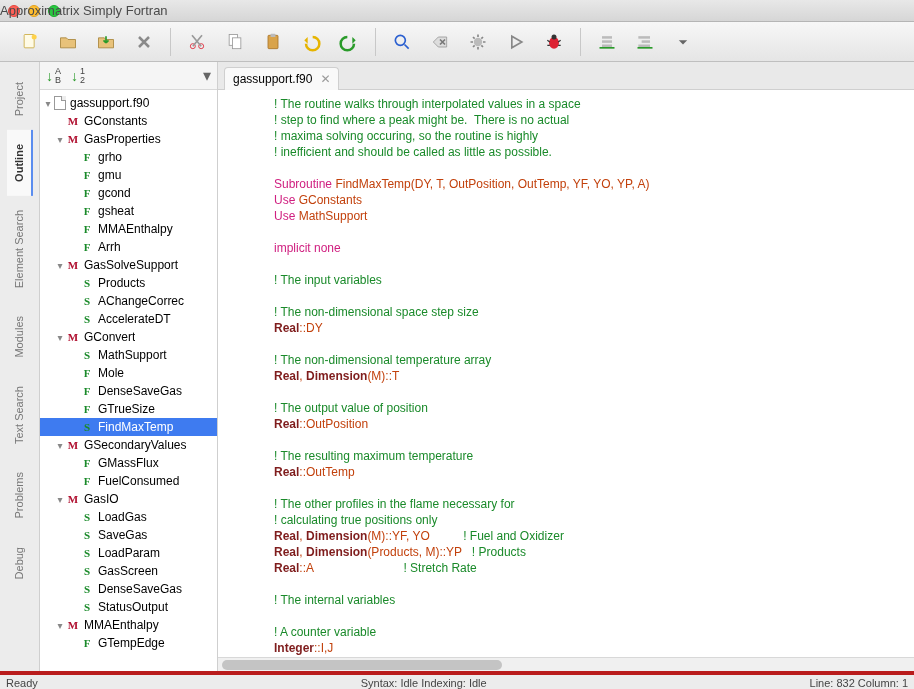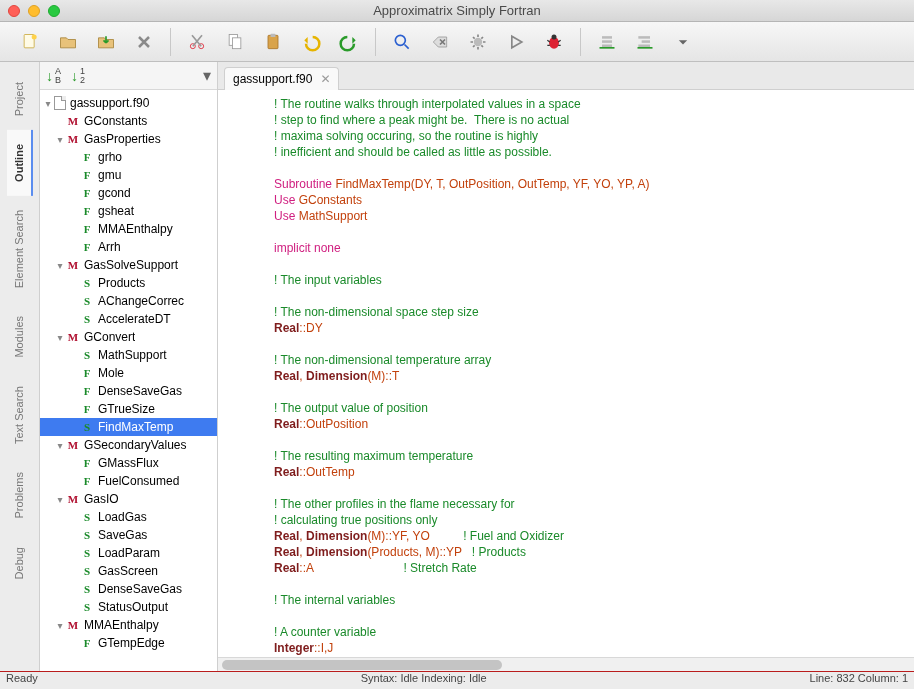--- a/index.html
+++ b/index.html
@@ -5,21 +5,21 @@
 * { box-sizing: border-box; margin: 0; padding: 0; font-family: -apple-system, "Helvetica Neue", Arial, sans-serif; }
 html, body { width: 914px; height: 689px; overflow: hidden; background: #ececec; }
 
 
 .titlebar { height: 22px; background: linear-gradient(#e8e8e8,#d6d6d6); border-bottom: 1px solid #b5b5b5; display: flex; align-items: center; position: relative; }
 .traffic { display: flex; gap: 8px; margin-left: 8px; }
 .tl { width: 12px; height: 12px; border-radius: 50%; }
 .tl.red { background: #ff5f57; border: 1px solid #e1463e; }
 .tl.yellow { background: #ffbd2e; border: 1px solid #dfa123; }
 .tl.green { background: #28c940; border: 1px solid #1dab2f; }
-.titlebar-title { position: absolute; left: 0; right: 0; text-align: center; font-size: 13px; color: #4a4a4a; }
+.titlebar-title { position: absolute; left: 0; right: 0; font-size: 13px; color: #4a4a4a; }
 
 
 .toolbar { height: 40px; background: linear-gradient(#f7f7f7,#e5e5e5); border-bottom: 1px solid #bfbfbf; display: flex; align-items: center; padding: 0 8px; gap: 0; }
 .tbgroup { display: flex; align-items: center; gap: 14px; padding: 0 10px; }
 .tsep { width: 1px; height: 28px; background: #c8c8c8; margin: 0 4px; }
 .tbtn { width: 24px; height: 24px; display: flex; align-items: center; justify-content: center; cursor: pointer; }
 .tbtn svg { width: 20px; height: 20px; }
 .spacer { flex: 1; }
 
 
@@ -61,21 +61,21 @@
 .code-wrap { flex: 1; overflow: auto; position: relative; min-width: 0; }
 .code { font-family: Menlo, Consolas, monospace; font-size: 12px; line-height: 16px; padding: 6px 0 6px 56px; white-space: pre; color: #222; min-width: 700px; }
 .c-comment { color: #1a8a2a; }
 .c-kw { color: #d02080; }
 .c-ty { color: #7f1d1d; font-weight: bold; }
 .c-id { color: #c2410c; }
 .hscroll { height: 14px; background: #f0f0f0; border-top: 1px solid #d8d8d8; position: relative; }
 .hscroll .thumb { position: absolute; left: 4px; top: 2px; height: 10px; width: 280px; background: #c4c4c4; border-radius: 5px; }
 
 
-.status { height: 18px; background: #ececec; border-top: 1px solid #b91c1c; display: flex; align-items: flex-start; font-size: 11px; color: #444; padding: 0 6px; }
+.status { height: 18px; background: #ececec; border-top: 4px solid #b91c1c; display: flex; align-items: flex-end; font-size: 11px; color: #444; padding: 0 6px; }
 .status .mid { flex: 1; text-align: center; }
 .status .right { }
 
 
 .file-icon { display:inline-block; width:12px; height:14px; background:#fff; border:1px solid #999; position:relative; margin-right:4px; }
 .file-icon::after { content:""; position:absolute; right:-1px; top:-1px; width:4px; height:4px; background:#ececec; border-left:1px solid #999; border-bottom:1px solid #999; }
 </style>
 </head>
 <body>
 

